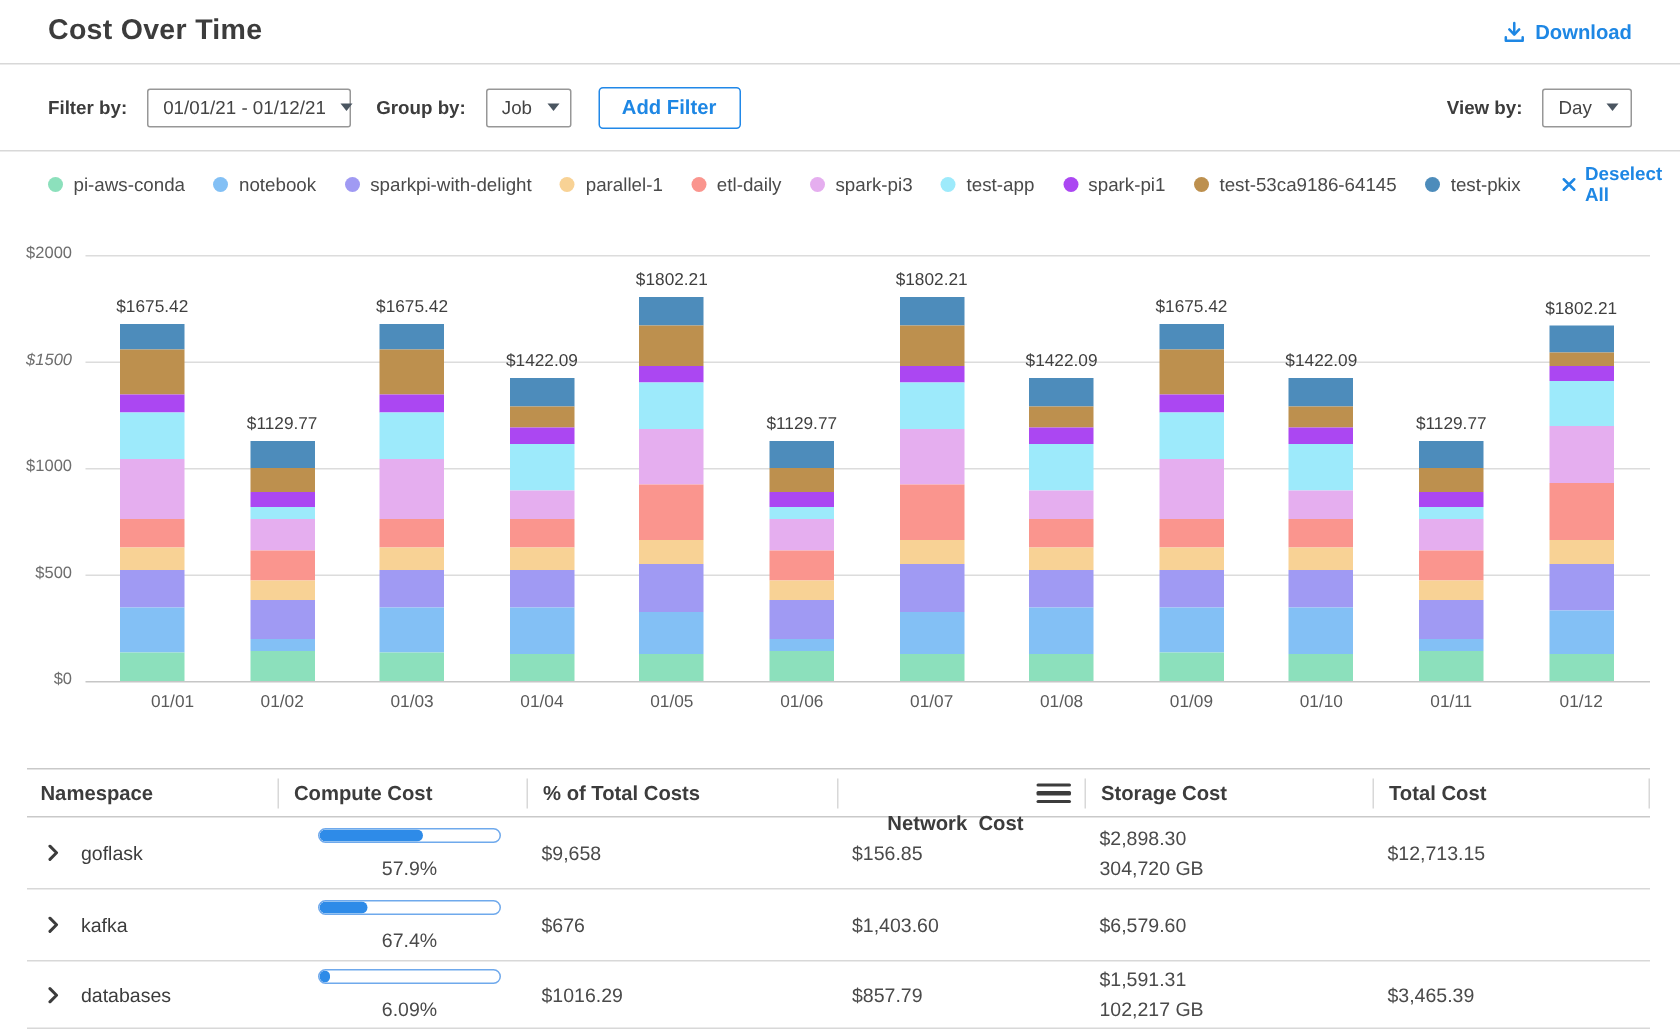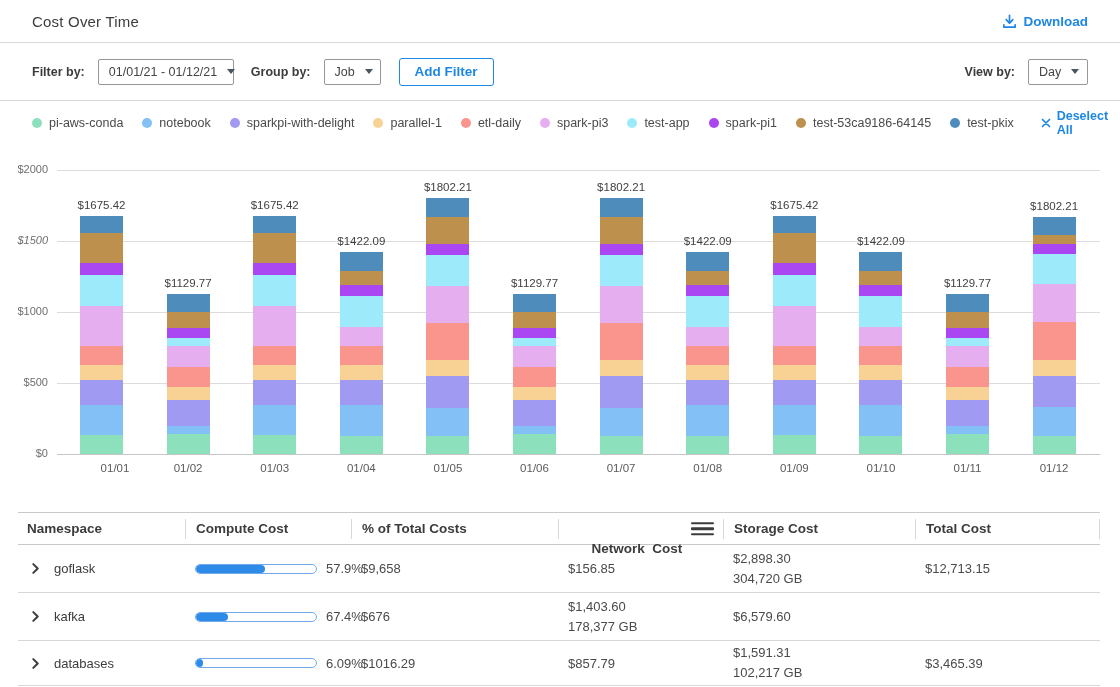--- a/index.html
+++ b/index.html
@@ -2,21 +2,21 @@
 <html><head>
 <meta charset="utf-8">
 <style>
   * { margin:0; padding:0; box-sizing:border-box; }
   html,body { width:1120px; height:687px; background:#fff; overflow:hidden;
               font-family:"Liberation Sans", sans-serif; color:#3C3C3C; }
 
   
   .hdr { height:43px; display:flex; align-items:center; justify-content:space-between;
          padding:0 32px; border-bottom:1px solid #D8D8D8; }
-  .hdr-title { font-size:15px; font-weight:normal; letter-spacing:.2px; }
+  .hdr-title { font-size:19px; font-weight:bold; letter-spacing:.2px; }
   .dl { display:flex; align-items:center; gap:7px; color:#1E87E4; font-weight:bold;
         font-size:13.5px; cursor:pointer; }
 
   
   .fbar { height:58px; display:flex; align-items:center; padding:0 32px; gap:13px;
           border-bottom:1px solid #D8D8D8; }
   .flabel { font-size:12.5px; font-weight:bold; }
   .select { height:26px; display:inline-flex; align-items:center; justify-content:space-between;
             gap:10px; padding:0 10px; border:1px solid #979797; border-radius:2px;
             font-size:12.5px; color:#444; background:#fff; cursor:pointer; white-space:nowrap; }
@@ -56,21 +56,21 @@
   .th:first-child { padding-left:9px; }
   .burger { position:absolute; right:9px; top:50%; transform:translateY(-50%); width:23px;
             display:flex; flex-direction:column; gap:3px; cursor:pointer; }
   .burger i { display:block; height:2.5px; background:#3C3C3C; border-radius:1px; }
   .trow { height:48px; align-items:center; border-bottom:1px solid #D8D8D8;
           font-size:13px; color:#4A4A4A; }
   .trow:last-child { height:45px; }
   .td { padding-left:10px; }
   .td-ns { display:flex; align-items:center; gap:13px; padding-left:12px; color:#3C3C3C; cursor:pointer; }
   .chev { display:flex; align-items:center; }
-  .td-pct { display:flex; align-items:center; gap:9px; }
+  .td-pct { display:flex; align-items:center; gap:9px;flex-direction:column; }
   .pill { width:122px; height:10px; border:1px solid #6FA9EC; border-radius:6px; flex:none;
           overflow:hidden; background:#fff; }
   .fill { display:block; height:100%; border-radius:5px; }
   .td-net div { line-height:20px; }
 </style>
 </head>
 <body>
 
 <div class="hdr">
   <div class="hdr-title">Cost Over Time</div>
@@ -389,21 +389,20 @@
      </div>
      <div class="td td-pct">
        <span class="pill">
          <span class="fill" style="width:26.9%; background:#2E8BE8;"></span>
        </span>
        <span>67.4%</span>
      </div>
      <div class="td">$676</div>
      <div class="td td-net">
        <div>$1,403.60</div>
-       <div>178,377 GB</div>
      </div>
      <div class="td">$6,579.60</div>
       </div>
       <div class="trow">
         <div class="td td-ns">
        <span class="chev">
             <svg width="11" height="11" viewBox="0 0 10 10">
               <path d="M3 1 L7 5 L3 9" fill="none" stroke="#3C3C3C" stroke-width="1.8" stroke-linecap="round" stroke-linejoin="round"></path>
             </svg>
           </span>

